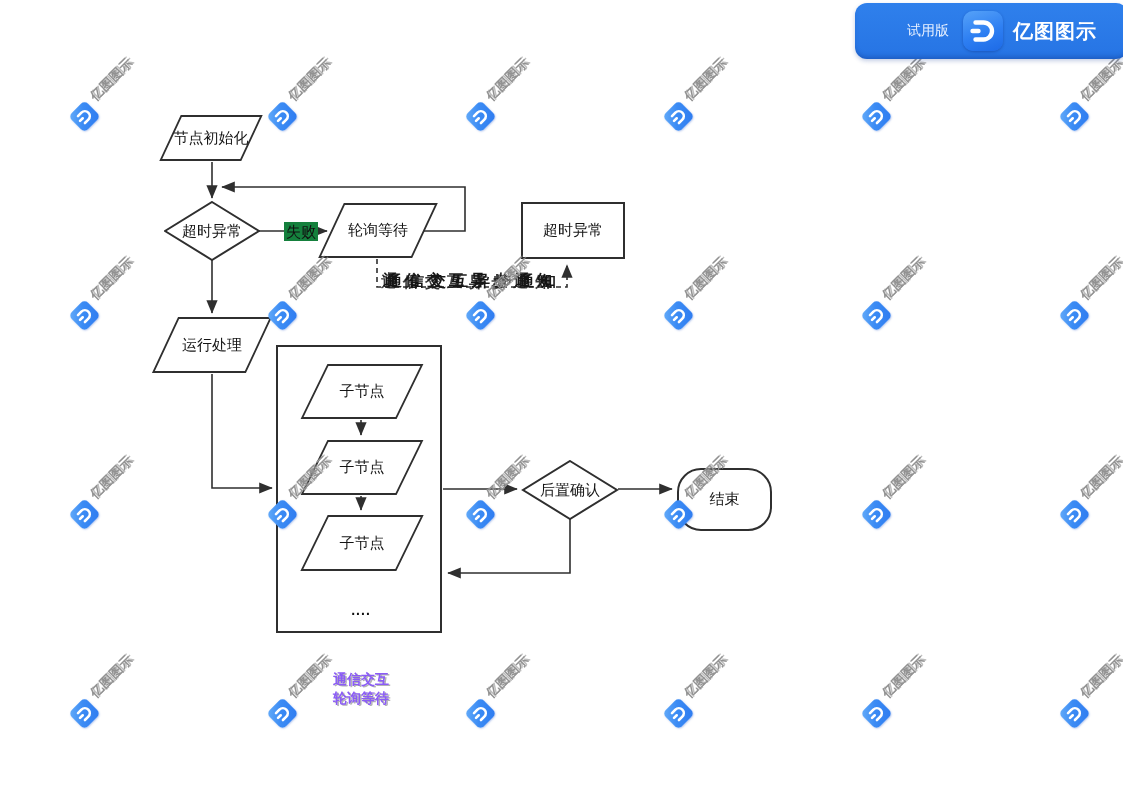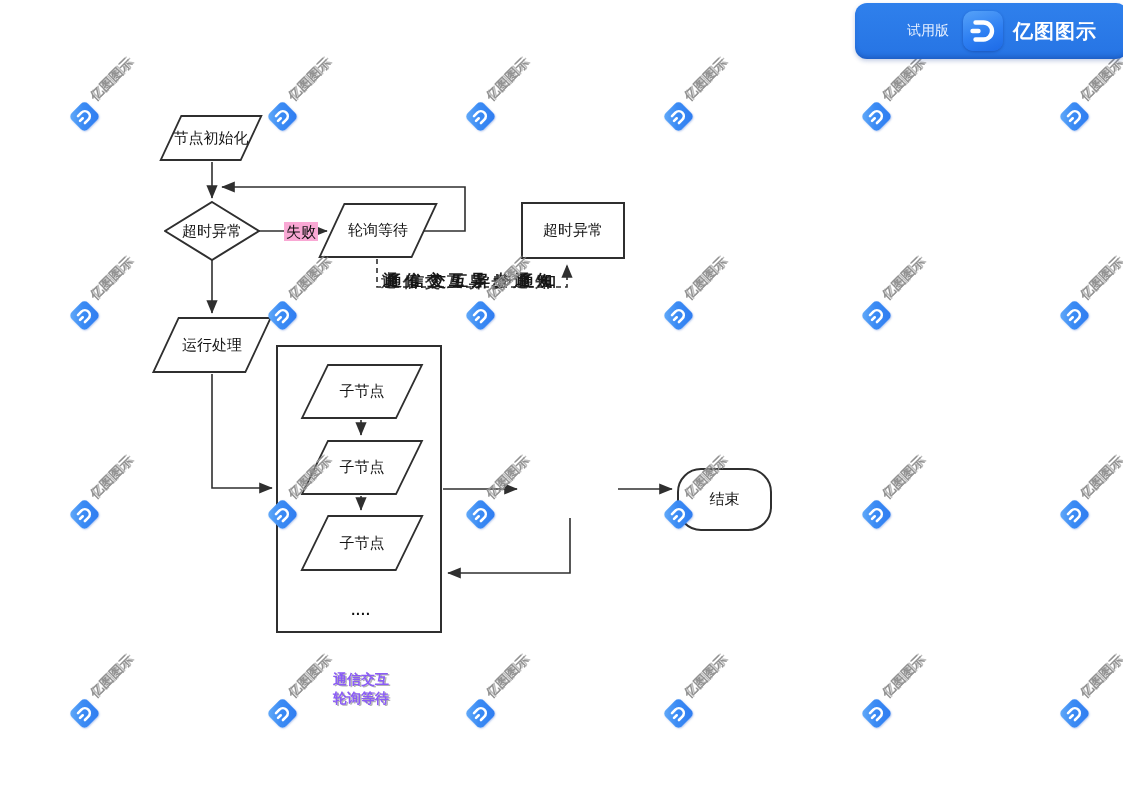--- a/index.html
+++ b/index.html
@@ -18,21 +18,21 @@
   .diamond svg{display:block;}
   .diamond .lbl{position:absolute;left:0;top:0;width:100%;height:100%;display:flex;align-items:center;
                 justify-content:center;font-size:15px;color:#141414;white-space:nowrap;}
   .stadium{border-radius:24px;}
   .container-rect{background:#fff;}
 
   
   #edges{position:absolute;left:0;top:0;z-index:3;pointer-events:none;}
 
   
-  .edge-label{position:absolute;z-index:4;font-size:15px;color:#111;background:#f9a8d4;
+  .edge-label{position:absolute;z-index:4;font-size:15px;color:#111;background:#15803d;
               padding:0 2px;line-height:19px;}
   .jumble{position:absolute;left:383px;top:269px;width:200px;height:22px;z-index:4;padding-left:38px;}
   .jumble span{position:absolute;white-space:nowrap;font-size:15px;font-weight:bold;color:#161616;
                letter-spacing:7px;line-height:21px;}
   .jumble span:nth-child(1){left:0;top:0;}
   .jumble span:nth-child(2){left:4px;top:1px;}
   .jumble span:nth-child(3){left:-2px;top:2px;opacity:.85;}
   .ellipsis-lbl{position:absolute;left:336px;top:602px;width:50px;text-align:center;z-index:4;
                 font-size:14px;font-weight:bold;color:#111;letter-spacing:1px;}
   .side-note{position:absolute;left:333px;top:670px;z-index:4;font-size:14px;font-weight:bold;
@@ -96,20 +96,26 @@
   </div>
   <div class="shape pgram s26" style="left:314px;top:440px;width:96px;height:55px;">
     <span class="lbl">子节点</span>
   </div>
   <div class="shape pgram s26" style="left:314px;top:515px;width:96px;height:56px;">
     <span class="lbl">子节点</span>
   </div>
 
   <div class="ellipsis-lbl">....</div>
 
+  <div class="diamond" style="left:521px;top:460px;width:98px;height:60px;">
+    <svg width="98" height="60" viewBox="0 0 98 60">
+      <polygon points="49,1 96,30 49,59 2,30" fill="#ffffff" stroke="#2f2f2f" stroke-width="2"></polygon>
+    </svg>
+    <span class="lbl">后置确认</span>
+  </div>
 
   <div class="shape stadium" style="left:677px;top:468px;width:95px;height:63px;">
     <span class="lbl">结束</span>
   </div>
 
   <svg id="edges" width="1123" height="794" viewBox="0 0 1123 794">
     <defs>
       <marker id="arw" markerWidth="9" markerHeight="7" refX="8" refY="3.5" orient="auto">
         <path d="M0,0 L8.5,3.5 L0,7 Z" fill="#2f2f2f"></path>
       </marker>

